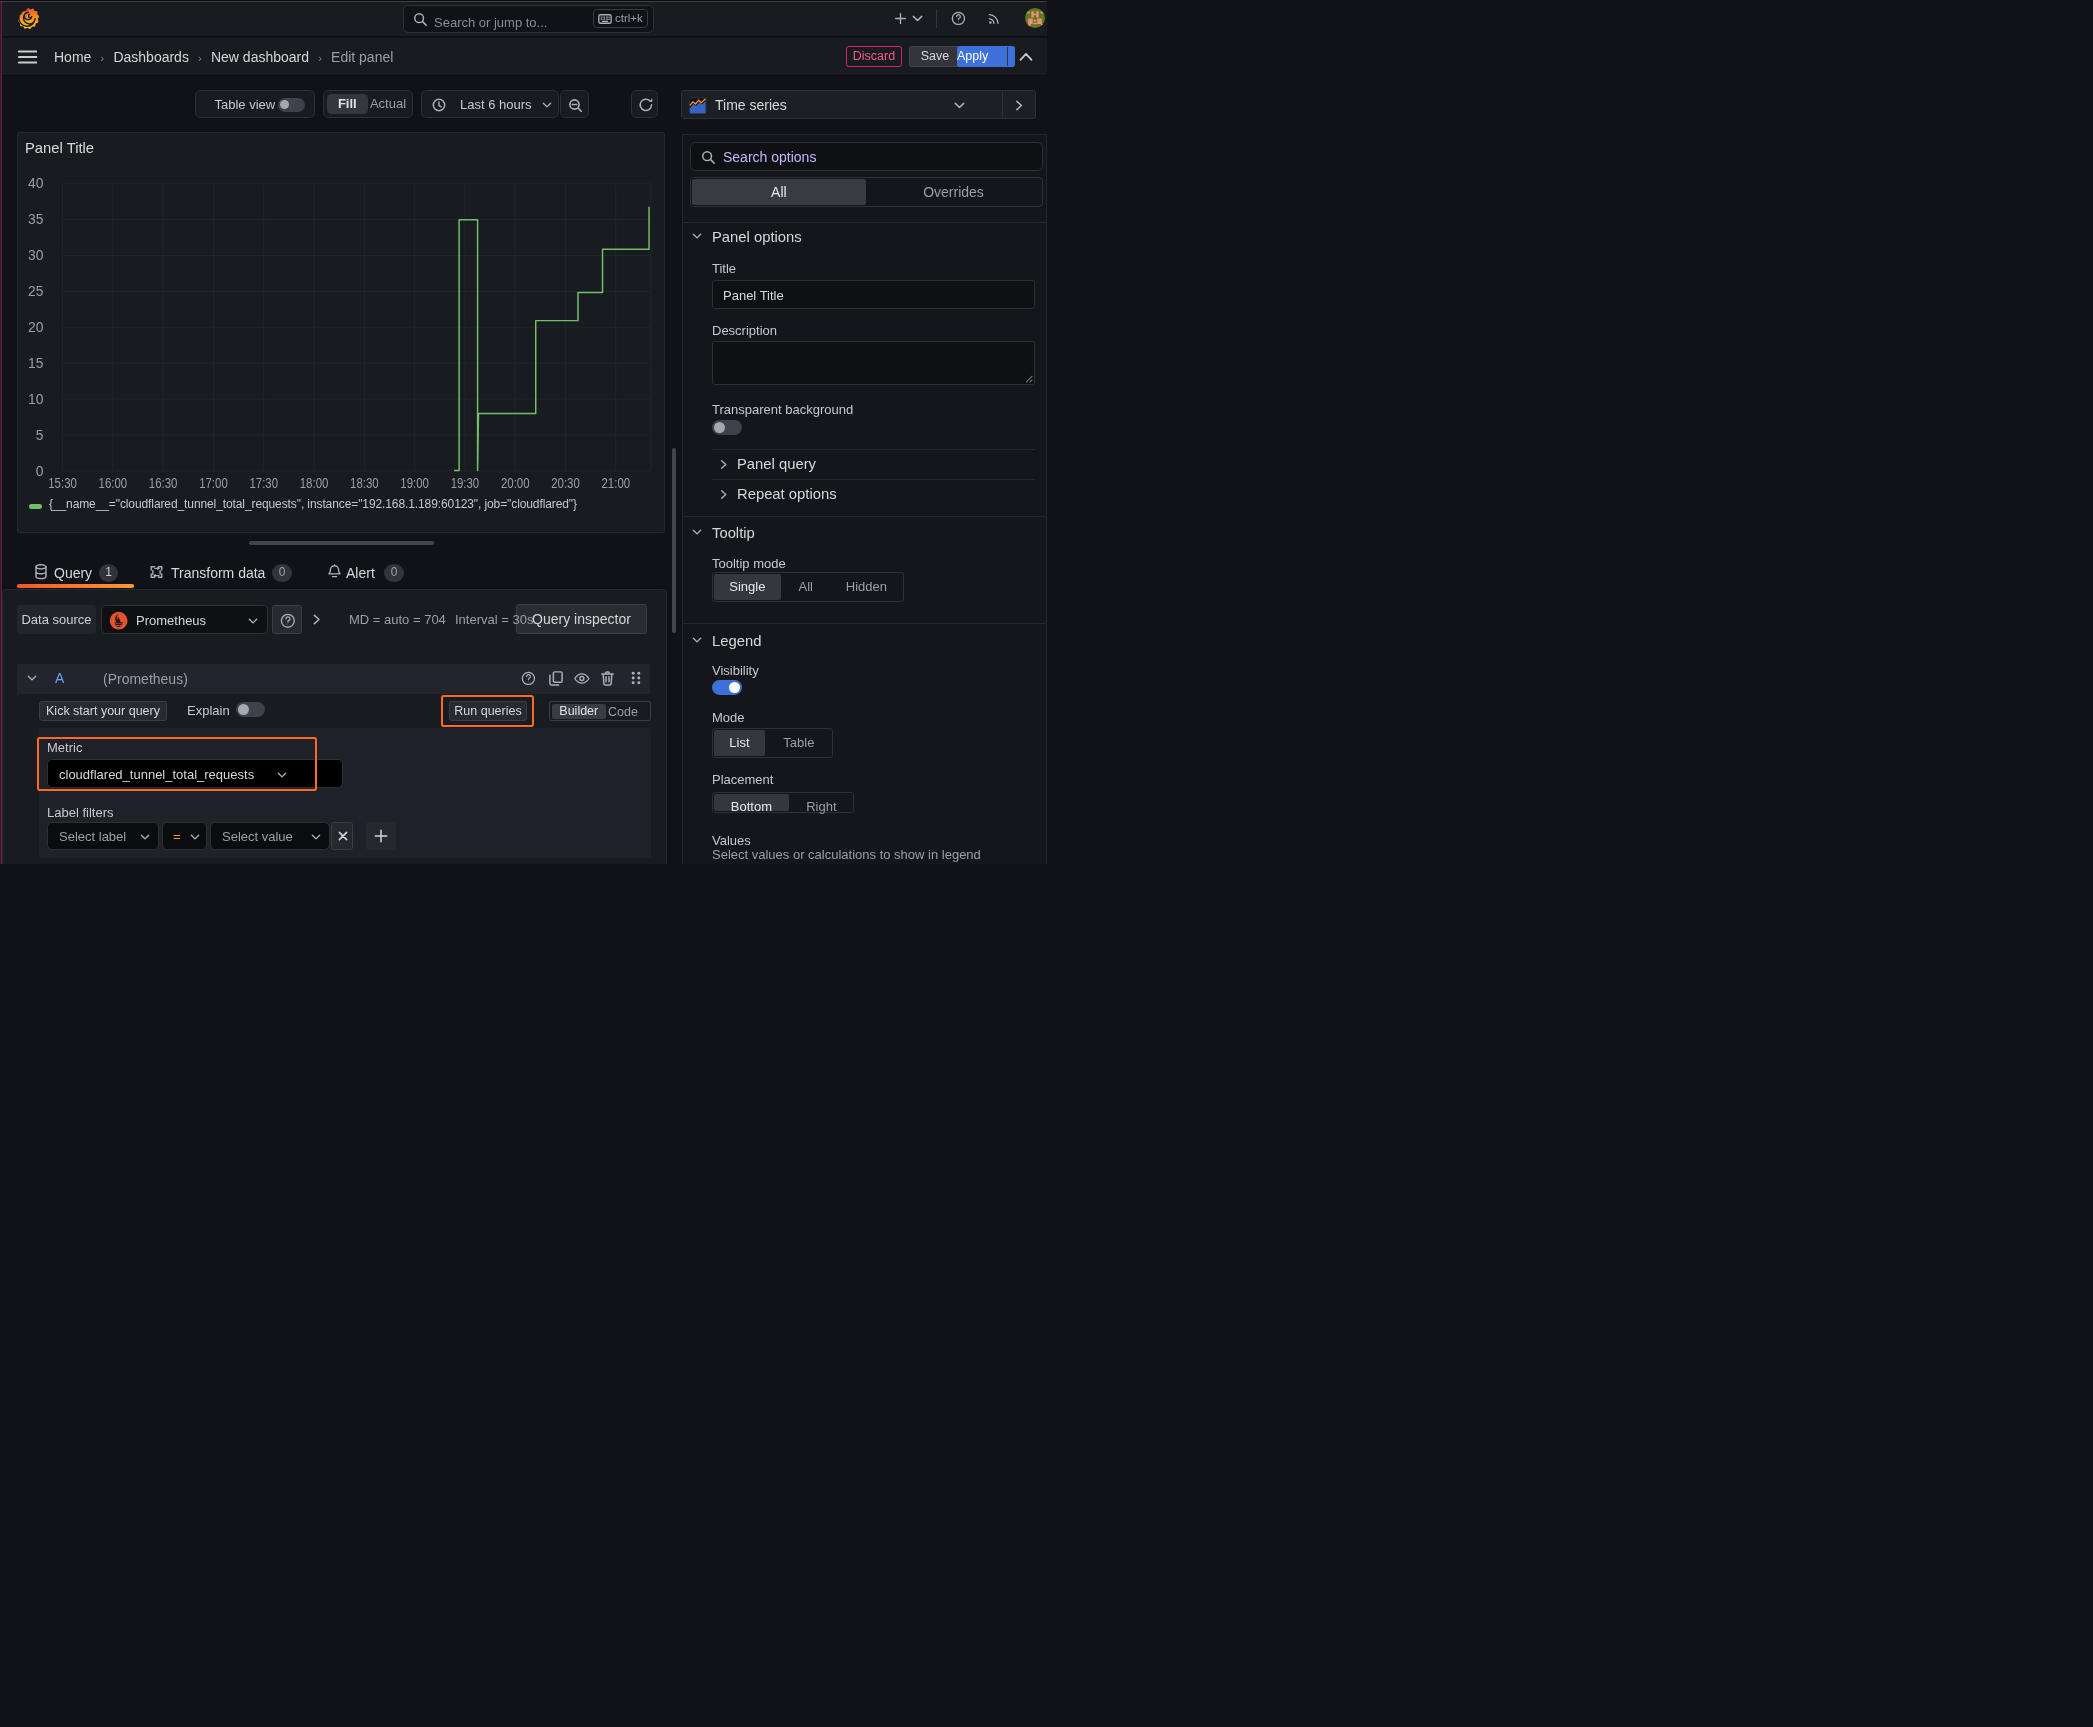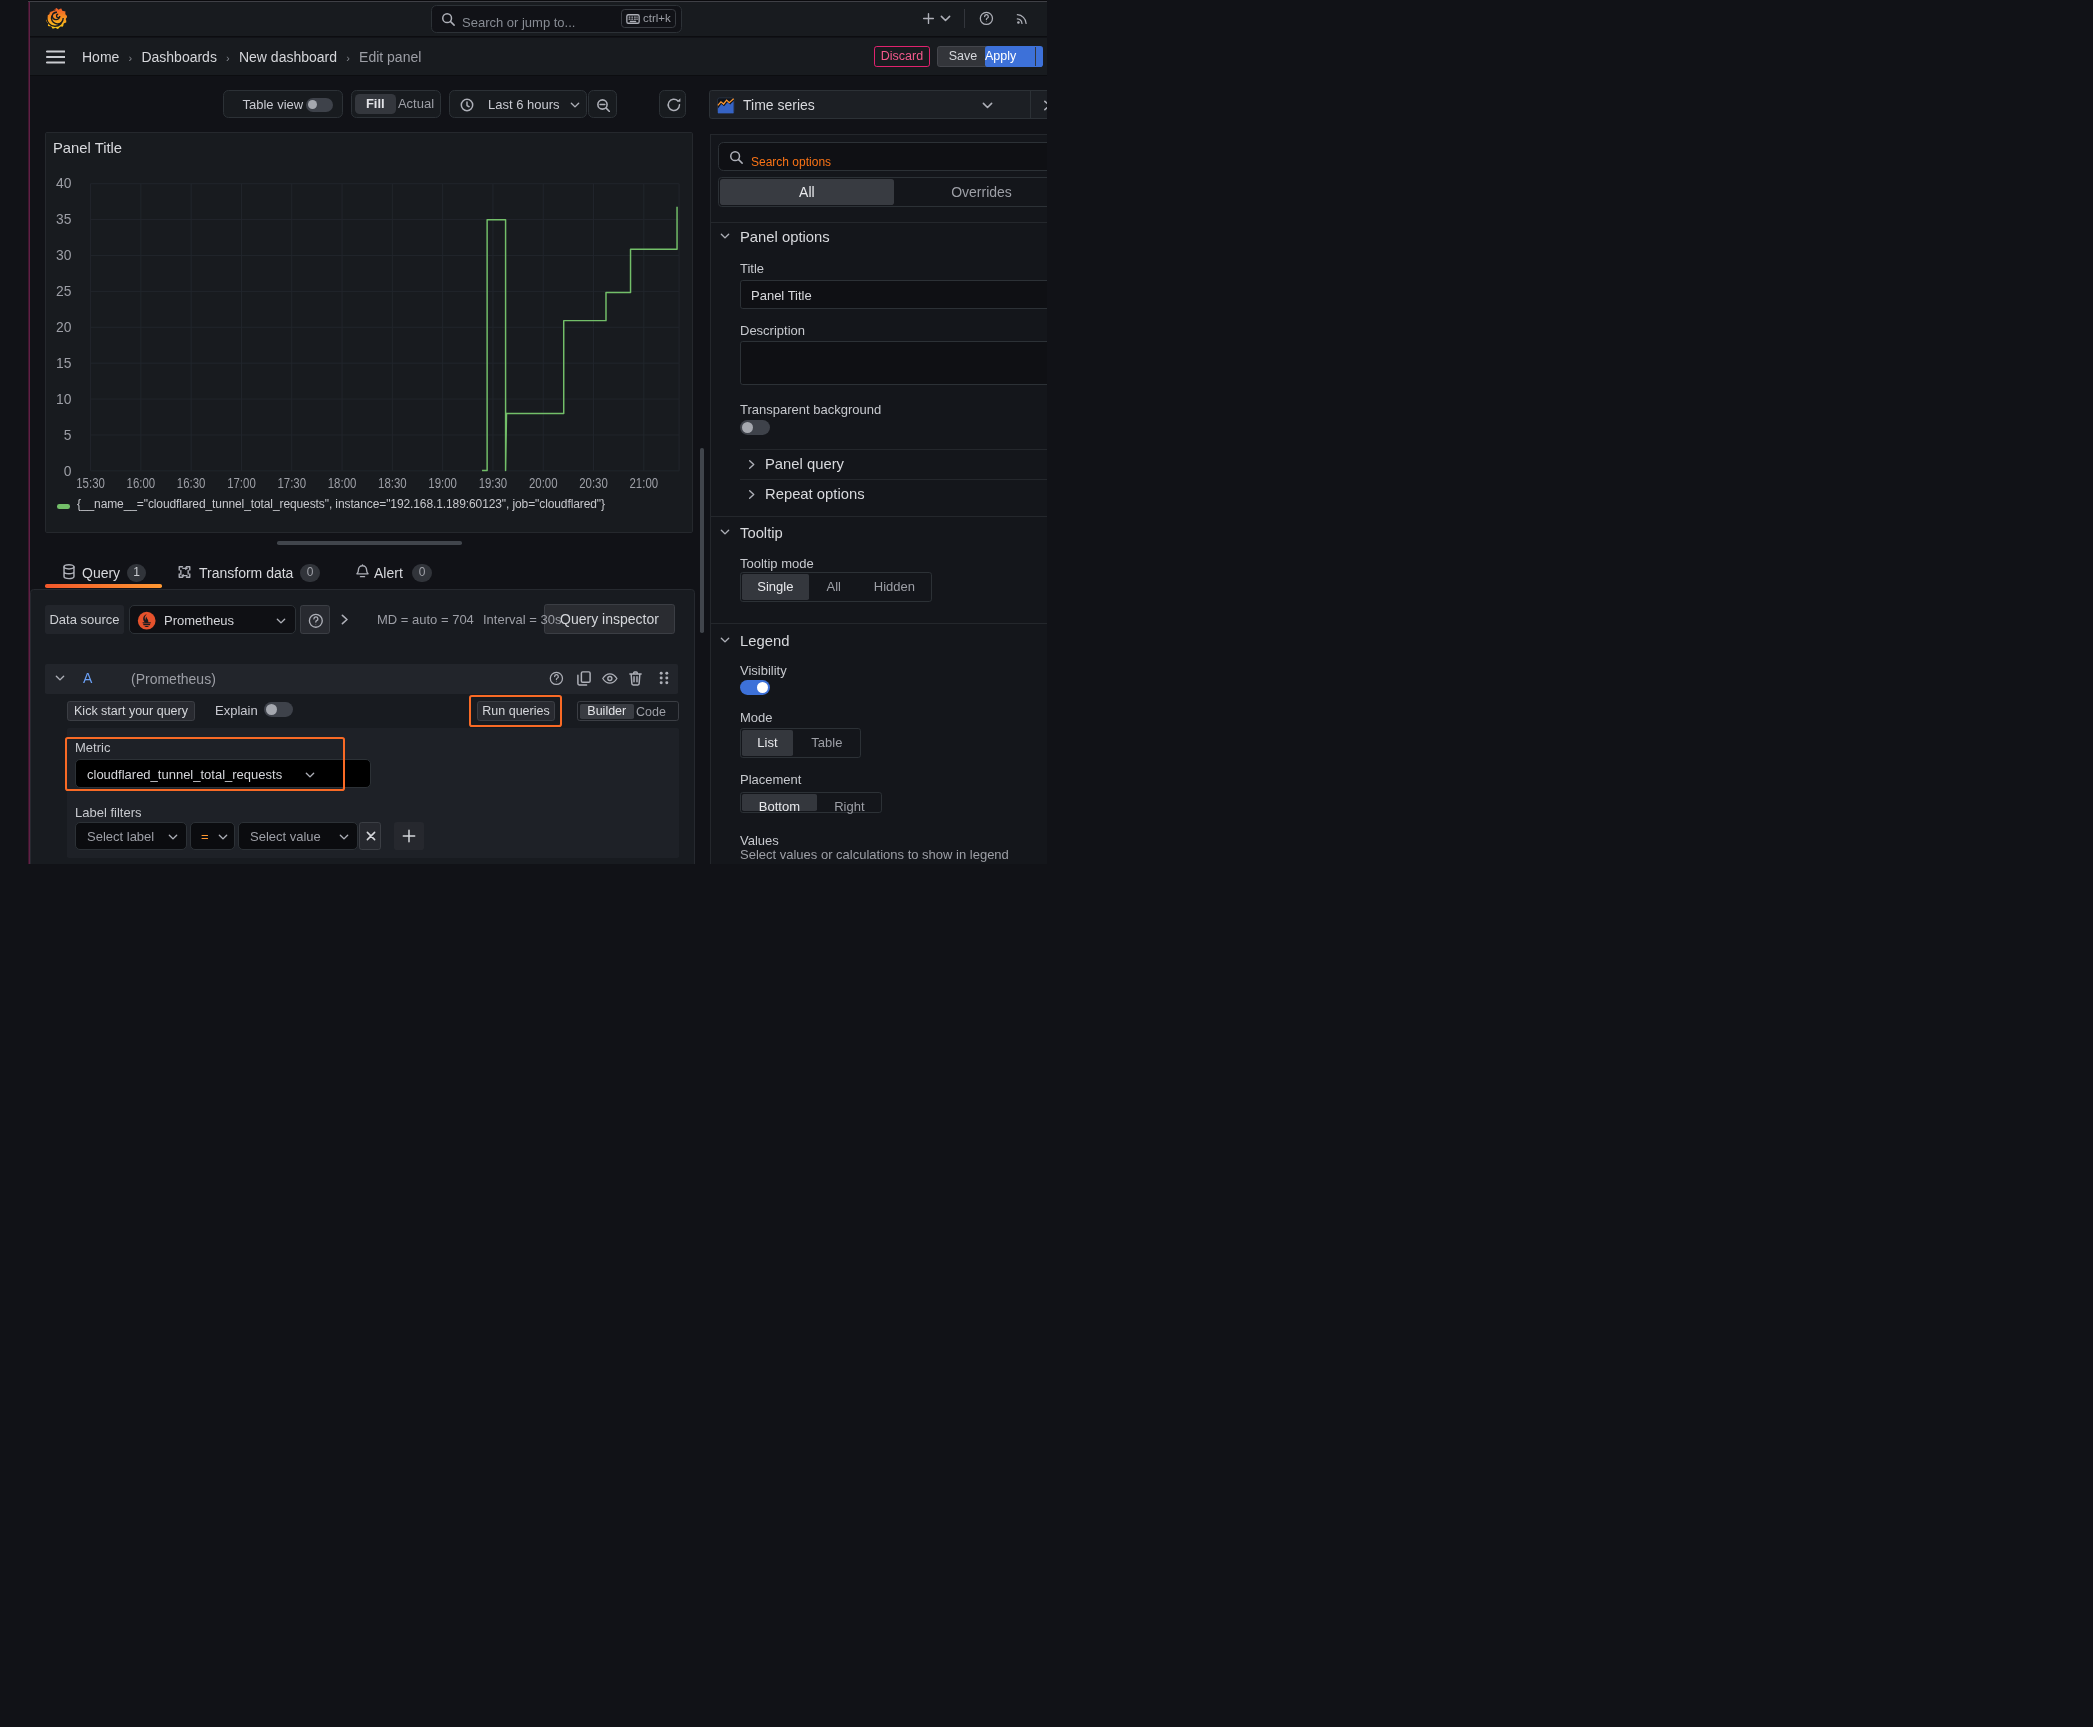--- a/index.html
+++ b/index.html
@@ -1,18 +1,18 @@
 <!DOCTYPE html>
 <html style="font-size:14.8px"><head>
 <meta charset="utf-8">
 <style>
 * { margin:0; padding:0; box-sizing:border-box; }
 html,body { width:1047px; height:864px; background:#111217; overflow:hidden;
   font-family:"Liberation Sans", sans-serif; }
-#app { position:relative; width:1047px; height:864px; background:#111217; overflow:hidden;margin-left:28px; }
+#app { position:relative; width:1047px; height:864px; background:#111217; overflow:hidden; }
 .abs { position:absolute; }
 .dim { color:#9d9fa6; }
 .bdr { border:0.9px solid #2c3136; border-radius:5.5px; }
 .ico { stroke:#aeb0b8; fill:none; stroke-width:1.7; stroke-linecap:round; stroke-linejoin:round; }
 
 
 #bar1 { left:0; top:0; width:1047px; height:37px; background:#181b1f; border-bottom:0.9px solid #0c0d10; }
 #bar2 { left:0; top:38px; width:1047px; height:38px; background:#181b1f; border-bottom:0.9px solid #0c0d10; }
 #leftstrip { left:0; top:0; width:1.8px; height:864px; background:linear-gradient(to right,#2e0c22,#6e2a50); z-index:50; }
 
@@ -373,21 +373,21 @@
         <path d="M2 1.5 L7 6 L2 10.5"></path>
       </svg>
   </div>
 
   <div class="abs" id="optpane"></div>
   <div class="abs bdr" style="left:690px;top:142px;width:353px;height:29px;background:#0f1014">
     <svg class="ico abs" style="left:10px;top:7.4px" width="14" height="14" viewBox="0 0 16 16">
         <circle cx="7" cy="7" r="5"></circle>
         <path d="M11 11 L15 15"></path>
       </svg>
-    <span class="abs" style="left:32px;top:12px;font-size:12px;color:#f97316">Search options</span>
+    <span class="abs" style="left:32px;top:6px;font-size:14px;color:#c4b5fd">Search options</span>
   </div>
   <div class="abs" style="left:690px;top:177px;width:353px;height:29.5px;border:0.9px solid #2c3136;border-radius:3.7px">
     <div class="abs" style="left:0.9px;top:0.9px;width:174px;height:26px;background:#383b41;border-radius:2.8px;text-align:center;line-height:26px;font-size:14px;font-weight:500;color:#e8e9ec">All</div>
     <div class="abs" style="left:175px;top:0.9px;width:175px;height:26px;text-align:center;line-height:26px;font-size:14px;color:#9d9fa6">Overrides</div>
   </div>
   <div class="abs divider" style="left:682px;top:222px;width:365px"></div>
 
   <svg class="ico abs" style="left:692px;top:233px" width="10" height="6.5" viewBox="0 0 12 8">
       <path d="M1.5 1.5 L6 6 L10.5 1.5"></path>
     </svg>

